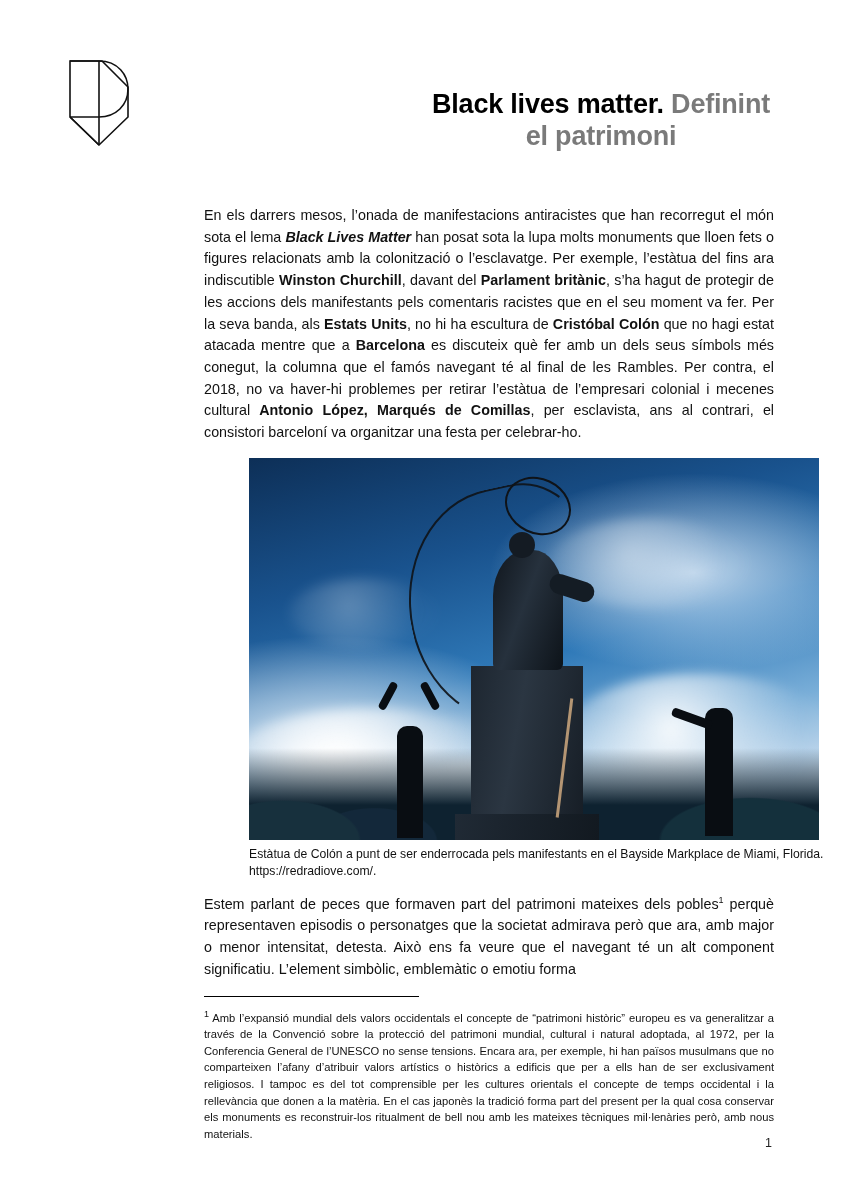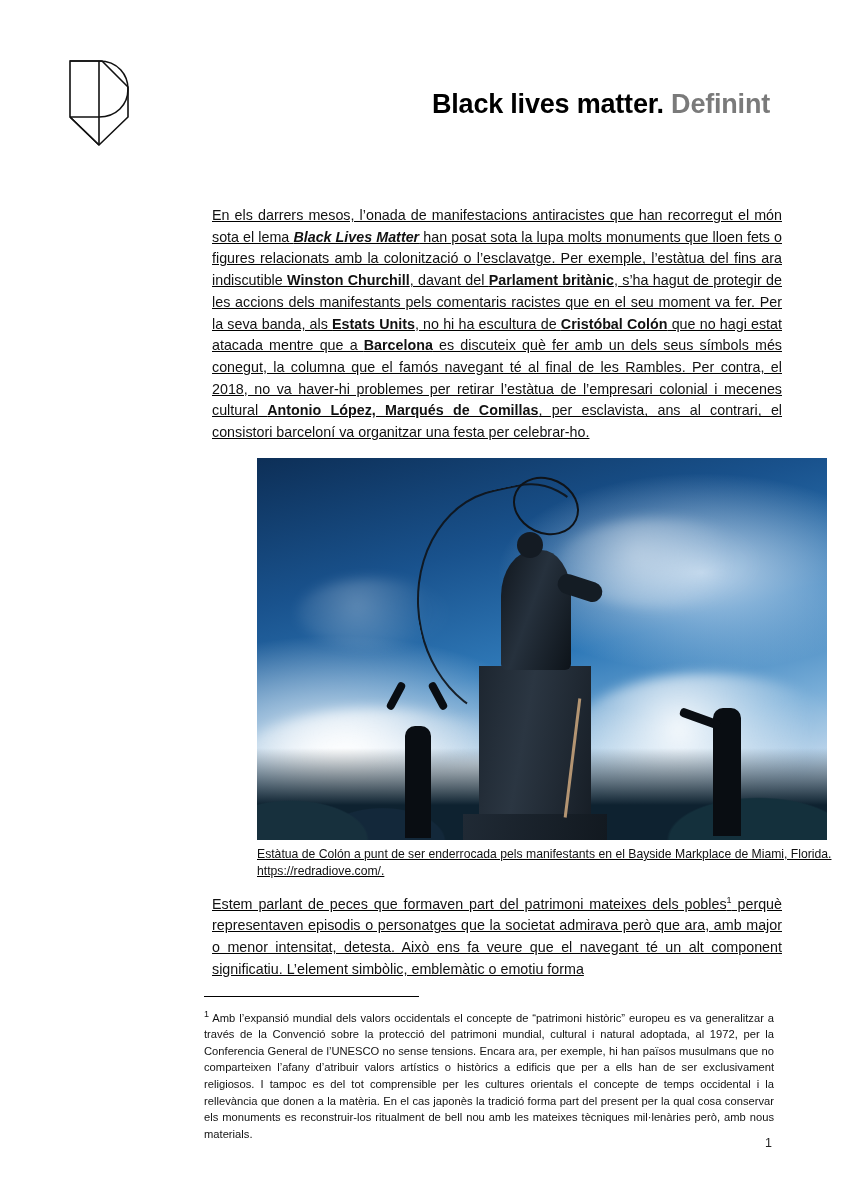--- a/index.html
+++ b/index.html
@@ -49,24 +49,23 @@
     font-size: 27px;
     font-weight: bold;
     letter-spacing: -0.2px;
   }
   .title-strong { color: #000000; }
   .title-light { color: #7a7a7a; }
 
   
   .content {
     position: absolute;
-    left: 212px;
+    left: 204px;
     top: 205px;
     width: 570px;
-    text-decoration: underline;
   }
   .para {
     font-size: 14.3px;
     line-height: 1.52;
     text-align: justify;
     margin: 0 0 4px 0;
     color: #111;
   }
   .para b { font-weight: bold; }
   .bi { font-weight: bold; font-style: italic; }
@@ -259,20 +258,23 @@
       <svg width="66" height="92" viewBox="0 0 66 92" fill="none" xmlns="http://www.w3.org/2000/svg">
         <path d="M4 4 L4 60 L33 88 L62 60 L62 30 L36 4 Z" stroke="#111" stroke-width="1.6" fill="none"></path>
         <path d="M4 4 L33 4 C52 4 62 18 62 32 C62 48 50 60 33 60 L4 60" stroke="#111" stroke-width="1.6" fill="none"></path>
         <path d="M4 60 L33 88" stroke="#111" stroke-width="1.6" fill="none"></path>
         <path d="M33 4 L33 88" stroke="#111" stroke-width="1.6" fill="none"></path>
       </svg>
     </div>
     <div class="title-block">
       <div class="title-line">
         <span class="title-strong">Black lives matter.</span><span class="title-light"> Definint</span>
+      </div>
+      <div class="title-line">
+        <span class="title-light">el patrimoni</span>
       </div>
     </div>
   </div>
 
   <div class="content">
 
     <p class="para"><span>En els darrers mesos, l’onada de manifestacions antiracistes que han recorregut el món sota el lema </span><span class="bi">Black Lives Matter</span><span> han posat sota la lupa molts monuments que lloen fets o figures relacionats amb la colonització o l’esclavatge. Per exemple, l’estàtua del fins ara indiscutible </span><b>Winston Churchill</b><span>, davant del </span><b>Parlament britànic</b><span>, s’ha hagut de protegir de les accions dels manifestants pels comentaris racistes que en el seu moment va fer. Per la seva banda, als </span><b>Estats Units</b><span>, no hi ha escultura de </span><b>Cristóbal Colón</b><span> que no hagi estat atacada mentre que a </span><b>Barcelona</b><span> es discuteix què fer amb un dels seus símbols més conegut, la columna que el famós navegant té al final de les Rambles. Per contra, el 2018, no va haver-hi problemes per retirar l’estàtua de l’empresari colonial i mecenes cultural </span><b>Antonio López, Marqués de Comillas</b><span>, per esclavista, ans al contrari, el consistori barceloní va organitzar una festa per celebrar-ho.</span></p>
 
     <div class="figure">
       <div class="photo">

